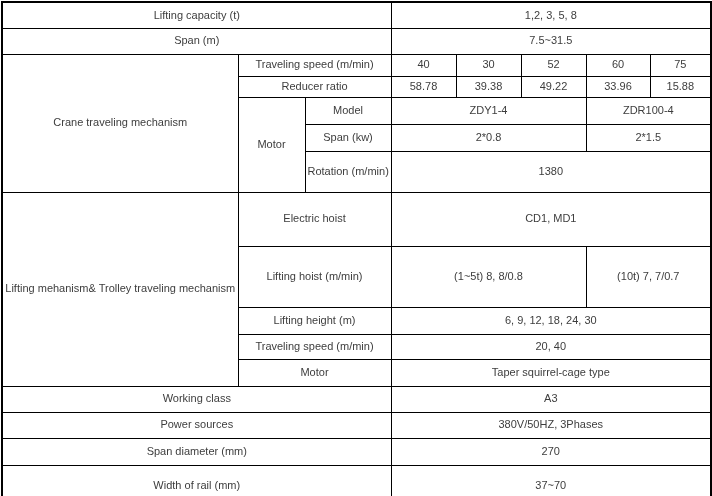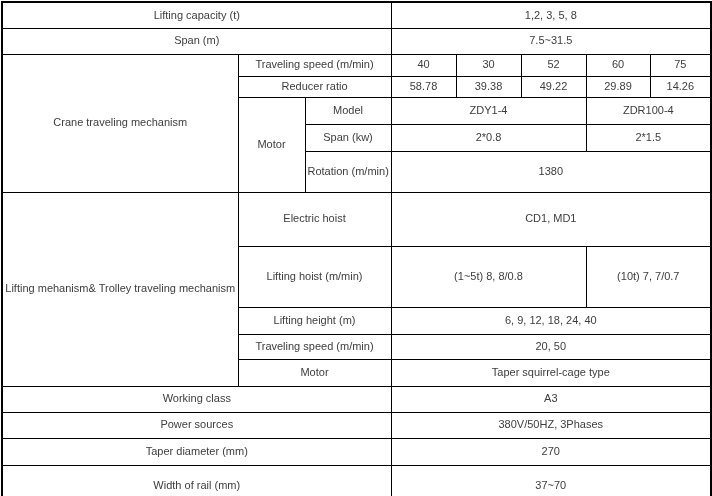--- a/index.html
+++ b/index.html
@@ -73,22 +73,22 @@
     <td>52</td>
     <td>60</td>
     <td>75</td>
   </tr>
 
   <tr style="height:21px">
     <td colspan="2">Reducer ratio</td>
     <td>58.78</td>
     <td>39.38</td>
     <td>49.22</td>
-    <td>29.89</td>
-    <td>14.26</td>
+    <td>33.96</td>
+    <td>15.88</td>
   </tr>
 
   <tr style="height:27px">
     <td rowspan="3">Motor</td>
     <td>Model</td>
     <td colspan="3">ZDY1-4</td>
     <td colspan="2">ZDR100-4</td>
   </tr>
 
   <tr style="height:27px">
@@ -109,45 +109,45 @@
   </tr>
 
   <tr style="height:61px">
     <td colspan="2">Lifting hoist (m/min)</td>
     <td colspan="3">(1~5t) 8, 8/0.8</td>
     <td colspan="2">(10t) 7, 7/0.7</td>
   </tr>
 
   <tr style="height:27px">
     <td colspan="2">Lifting height (m)</td>
-    <td colspan="5">6, 9, 12, 18, 24, 40</td>
+    <td colspan="5">6, 9, 12, 18, 24, 30</td>
   </tr>
 
   <tr style="height:25px">
     <td colspan="2">Traveling speed (m/min)</td>
-    <td colspan="5">20, 50</td>
+    <td colspan="5">20, 40</td>
   </tr>
 
   <tr style="height:27px">
     <td colspan="2">Motor</td>
     <td colspan="5">Taper squirrel-cage type</td>
   </tr>
 
   <tr style="height:26px">
     <td colspan="3">Working class</td>
     <td colspan="5">A3</td>
   </tr>
 
   <tr style="height:26px">
     <td colspan="3">Power sources</td>
     <td colspan="5">380V/50HZ, 3Phases</td>
   </tr>
 
   <tr style="height:27px">
-    <td colspan="3">Taper diameter (mm)</td>
+    <td colspan="3">Span diameter (mm)</td>
     <td colspan="5">270</td>
   </tr>
 
   <tr style="height:41px">
     <td colspan="3">Width of rail (mm)</td>
     <td colspan="5">37~70</td>
   </tr>
 </tbody>
   </table>
 

